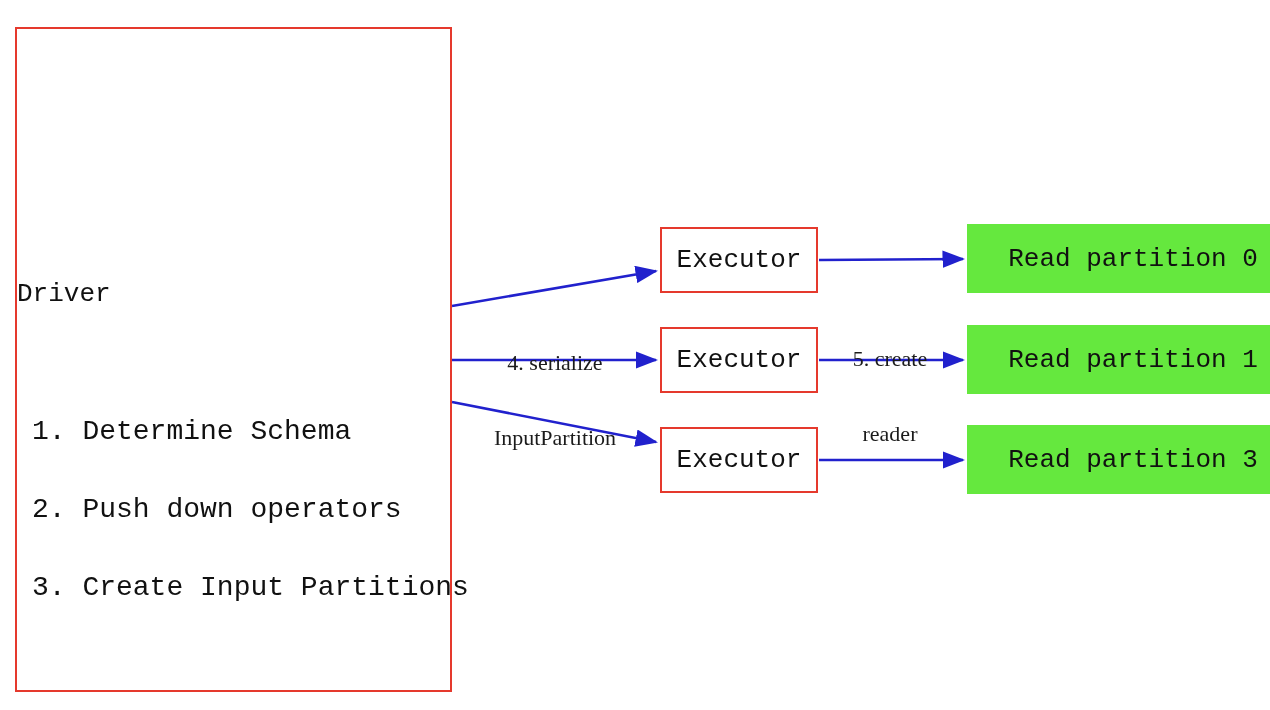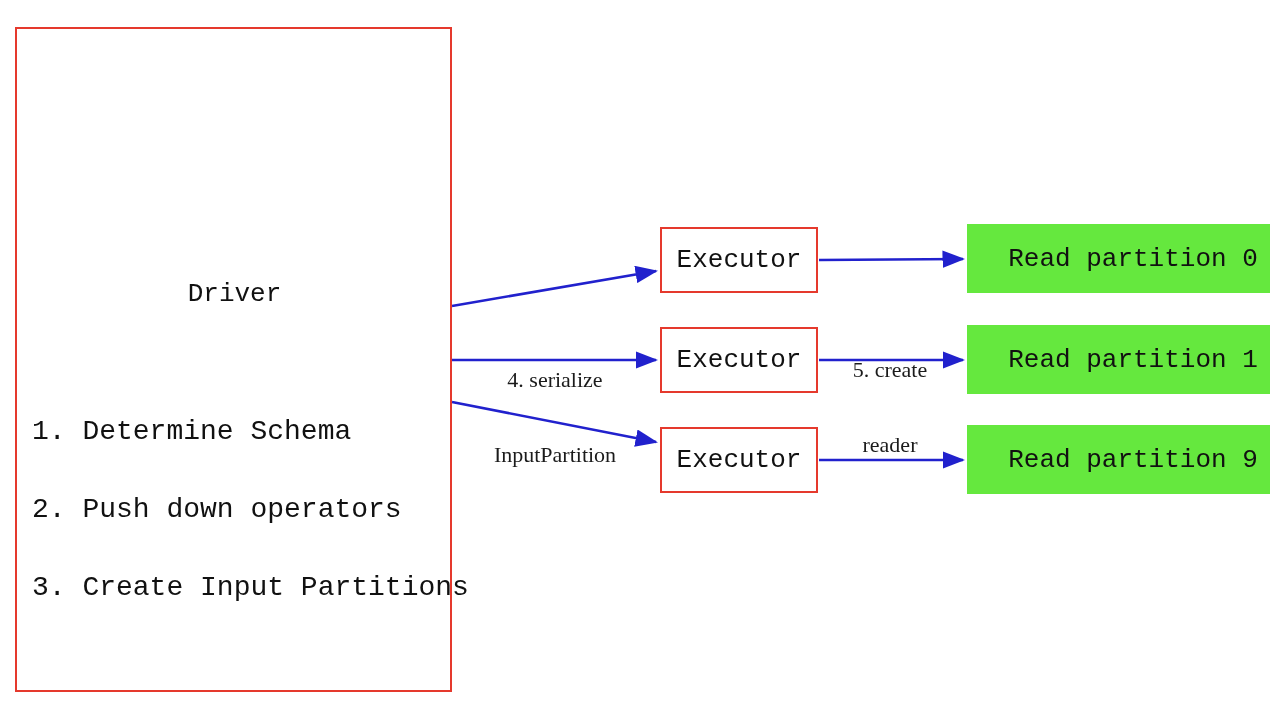--- a/index.html
+++ b/index.html
@@ -30,21 +30,21 @@
     left: 15px; top: 27px;
     width: 437px; height: 665px;
     border: 2px solid #e5392d;
     background: #ffffff;
   }
 
   .driver-title {
     position: absolute;
     left: 0; top: 252px;
     width: 435px;
-    text-align: center;
+    text-align: left;
     font-size: 26px;
     line-height: 26px;
     white-space: pre;
   }
 
   .driver-steps {
     position: absolute;
     left: 15px; top: 338px;
     font-size: 28px;
     line-height: 26px;
@@ -82,22 +82,22 @@
 
   .edge-label {
     position: absolute;
     font-family: "Liberation Serif", "DejaVu Serif", serif;
     font-size: 22px;
     line-height: 25px;
     text-align: center;
     color: #1b1b1b;
     white-space: pre;
   }
-  .label-serialize { left: 455px; top: 317px; width: 200px; }
-  .label-reader    { left: 820px; top: 307px; width: 140px; }
+  .label-serialize { left: 455px; top: 300px; width: 200px; }
+  .label-reader    { left: 820px; top: 296px; width: 140px; }
 </style>
 </head>
 <body>
 
 <div class="canvas">
 
   <svg class="arrow-layer" viewBox="0 0 1270 710" xmlns="http://www.w3.org/2000/svg">
     <defs>
       <marker id="arrowhead" markerWidth="9" markerHeight="7" refX="8.2" refY="3.5" orient="auto" markerUnits="strokeWidth">
         <path d="M0,0 L9,3.5 L0,7 Z" fill="#2121cd"></path>
@@ -130,21 +130,21 @@
     <span>Executor</span>
   </div>
 
   <div class="node partition-box partition-0">
     <span>Read partition 0</span>
   </div>
   <div class="node partition-box partition-1">
     <span>Read partition 1</span>
   </div>
   <div class="node partition-box partition-2">
-    <span>Read partition 9</span>
+    <span>Read partition 3</span>
   </div>
 
   <div class="edge-label label-serialize">
     <div>4. serialize</div>
     <div>InputPartition</div>
   </div>
 
   <div class="edge-label label-reader">
     <div>5. create</div>
     <div>reader</div>

